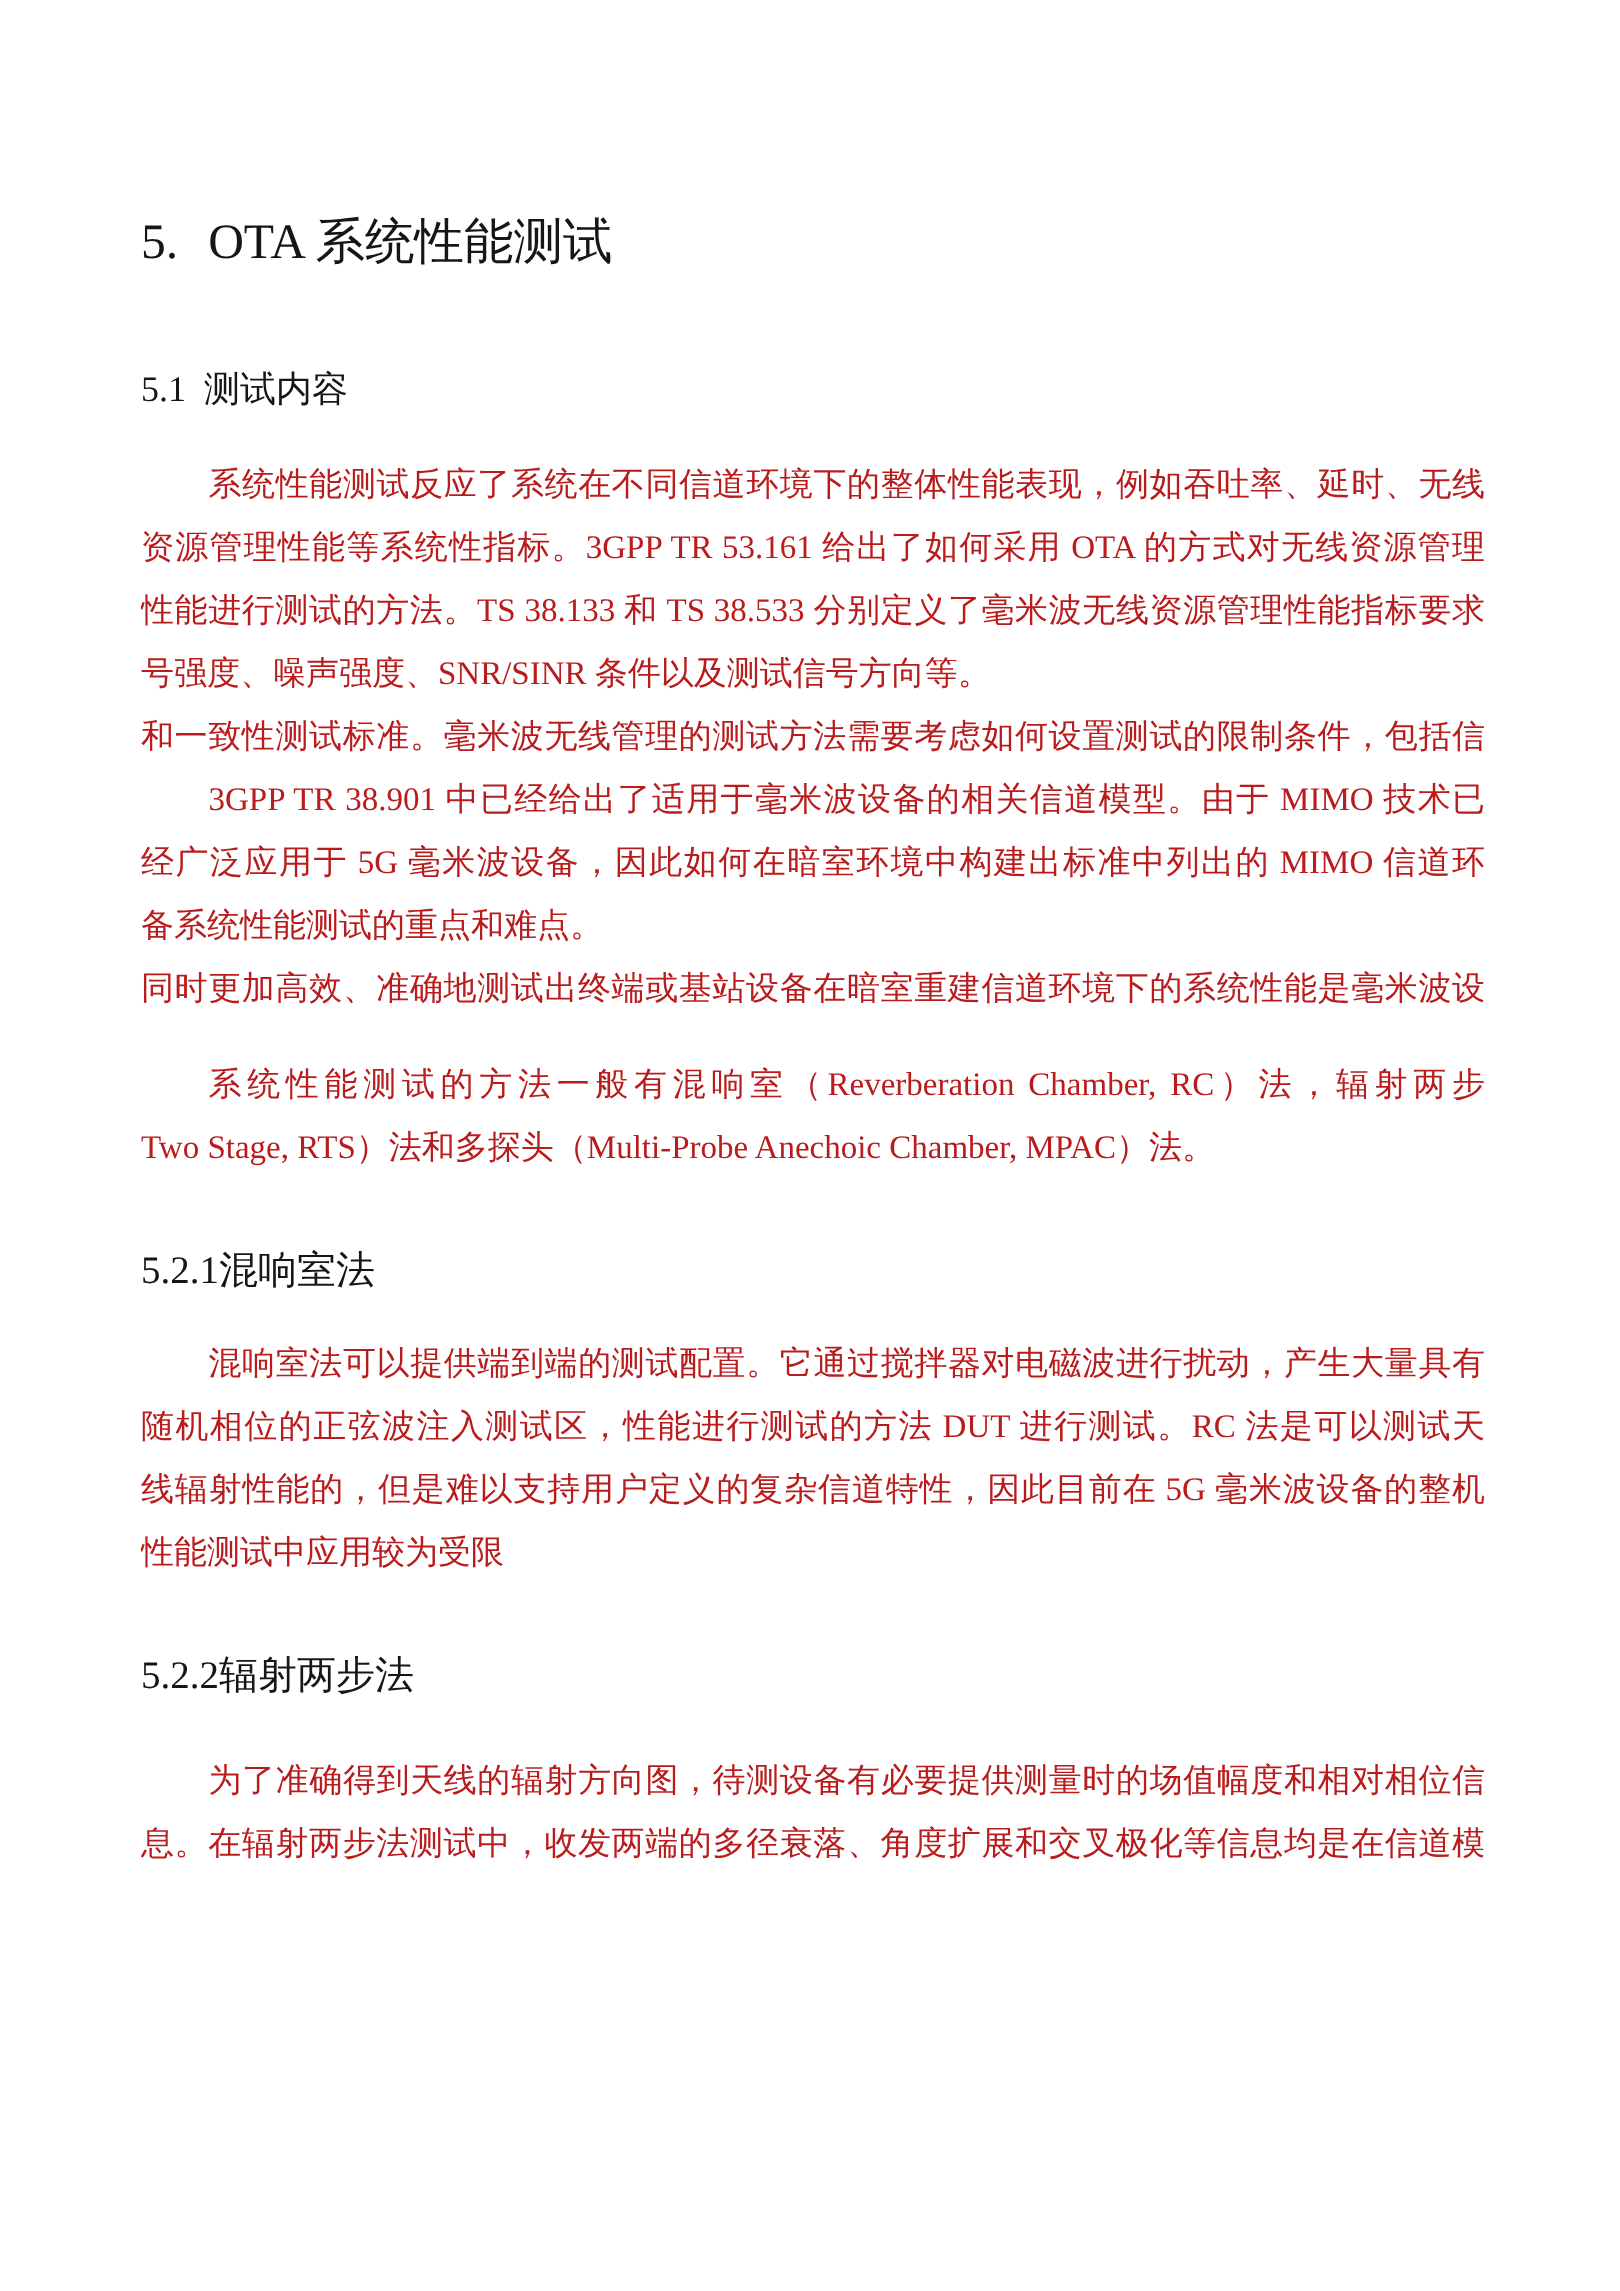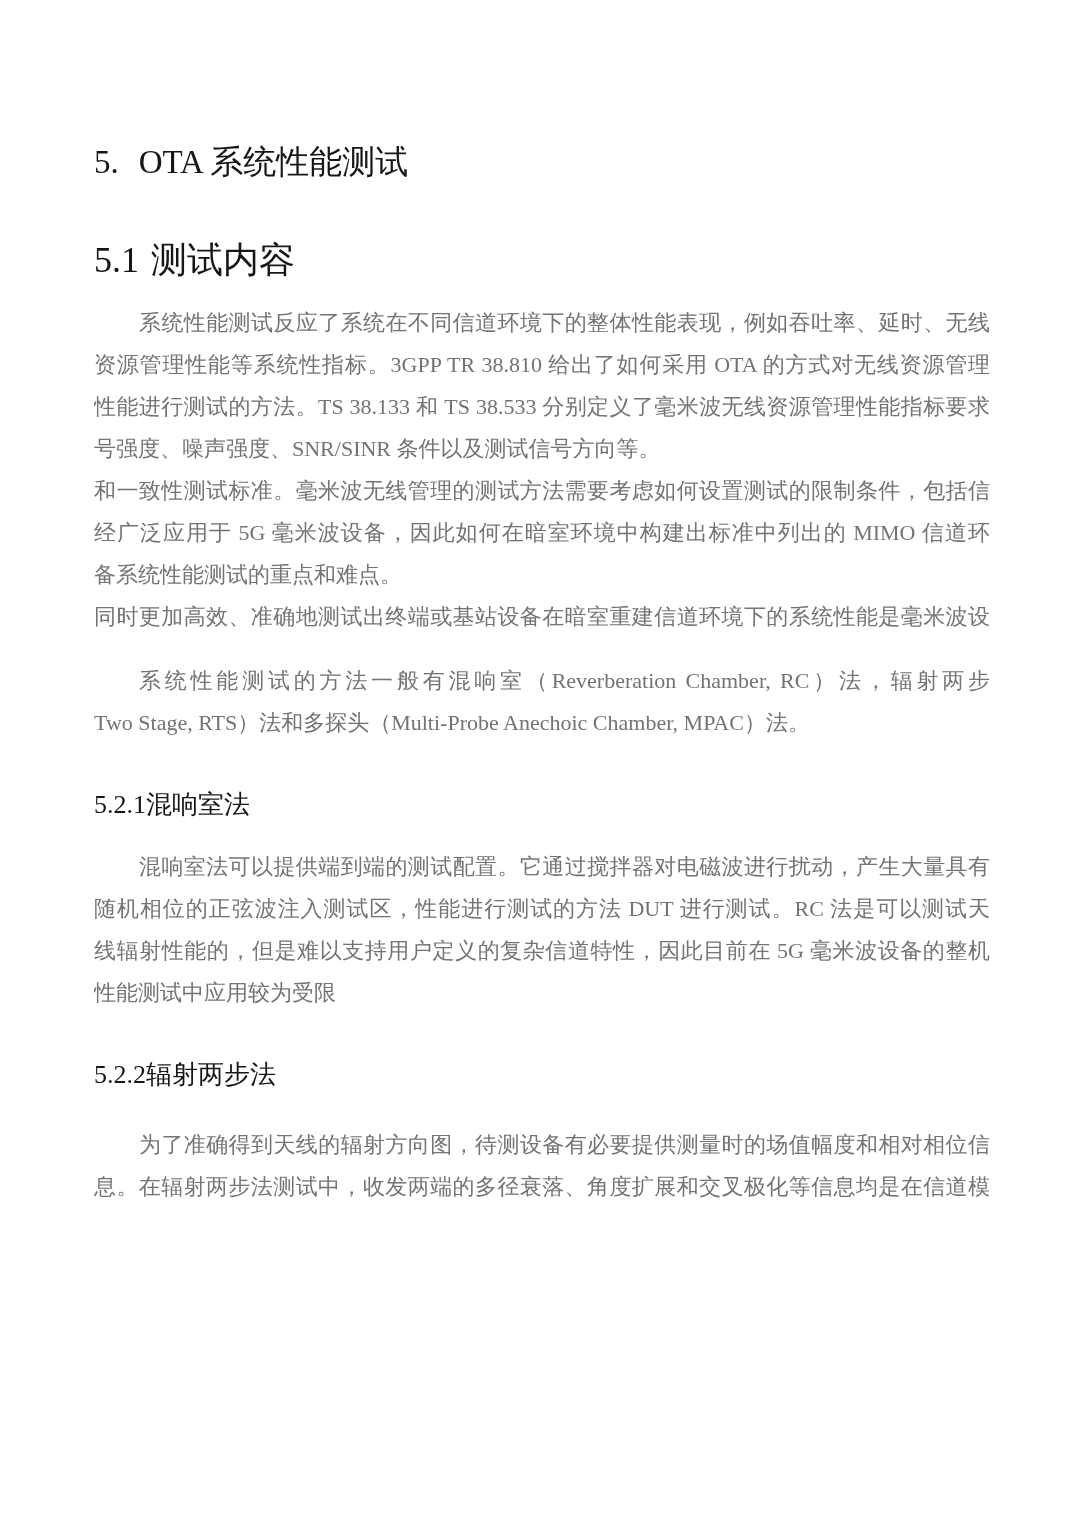--- a/index.html
+++ b/index.html
@@ -15,67 +15,68 @@
   }
   
   .h1, .h2, .h3 {
     font-family: "Liberation Serif", sans-serif;
     font-weight: 400;
     color: #161616;
     white-space: nowrap;
   }
   .h1 { margin-top: 140px; font-size: 33px; line-height: 44px; }
   .h1 .h-num { margin-right: 20px; }
-  .h2 { font-size: 36px; line-height: 40px; }
+  .h2 { font-size: 24px; line-height: 40px; }
   .h2 .h-num { margin-right: 12px; }
   .h3 { font-size: 26px; line-height: 38px; }
   .h3 .h-num { }
   .h2.s51 { margin-top: 56px; }
   .h2.s52 { margin-top: 46px; }
   .h3.s521 { margin-top: 42px; }
   .h3.s522 { margin-top: 42px; }
   
   .para { margin-top: 22px; }
   .para.tight { margin-top: 0; }
   .para.s522p { margin-top: 30px; }
   .line {
     font-family: "Liberation Serif", "DejaVu Serif", serif;
     font-size: 22px;
     line-height: 42px;
     height: 42px;
     overflow: hidden;
     text-align: justify;
     text-align-last: left;
-    color: #737373;
+    color: #b91c1c;
   }
   .line.fill { text-align-last: justify; }
   .line.first { text-indent: 45px; }
 </style>
 </head>
 <body>
 
 <div class="page">
 
   <div class="h1">
     <span class="h-num">5.</span><span class="h-title">OTA 系统性能测试</span>
   </div>
 
   <div class="h2 s51">
     <span class="h-num">5.1</span><span class="h-title">测试内容</span>
   </div>
 
   <div class="para">
     <div class="line first fill">系统性能测试反应了系统在不同信道环境下的整体性能表现，例如吞吐率、延时、无线</div>
-    <div class="line fill">资源管理性能等系统性指标。3GPP TR 38.810 给出了如何采用 OTA 的方式对无线资源管理</div>
+    <div class="line fill">资源管理性能等系统性指标。3GPP TR 53.161 给出了如何采用 OTA 的方式对无线资源管理</div>
     <div class="line fill">性能进行测试的方法。TS 38.133 和 TS 38.533 分别定义了毫米波无线资源管理性能指标要求</div>
     <div class="line">号强度、噪声强度、SNR/SINR 条件以及测试信号方向等。</div>
     <div class="line fill">和一致性测试标准。毫米波无线管理的测试方法需要考虑如何设置测试的限制条件，包括信</div>
   </div>
 
   <div class="para tight">
+    <div class="line first fill">3GPP TR 38.901 中已经给出了适用于毫米波设备的相关信道模型。由于 MIMO 技术已</div>
     <div class="line fill">经广泛应用于 5G 毫米波设备，因此如何在暗室环境中构建出标准中列出的 MIMO 信道环境，</div>
     <div class="line">备系统性能测试的重点和难点。</div>
     <div class="line fill">同时更加高效、准确地测试出终端或基站设备在暗室重建信道环境下的系统性能是毫米波设</div>
   </div>
 
 
   <div class="para">
     <div class="line first fill">系统性能测试的方法一般有混响室（Reverberation Chamber, RC）法，辐射两步（Radiated</div>
     <div class="line">Two Stage, RTS）法和多探头（Multi-Probe Anechoic Chamber, MPAC）法。</div>
   </div>

